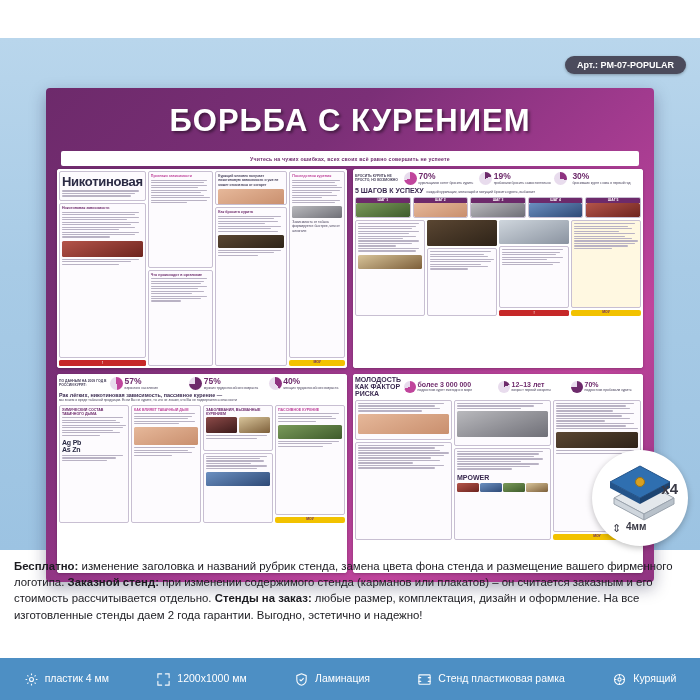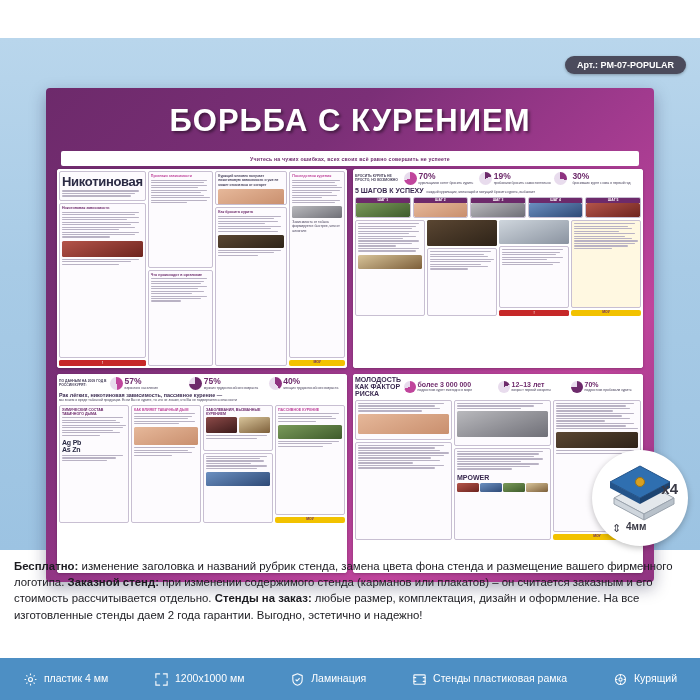--- a/index.html
+++ b/index.html
@@ -747,21 +747,21 @@
       <span>Ламинация</span>
     </div>
 
     <div class="fitem">
       <span class="ficon">
         <svg viewBox="0 0 24 24" fill="none" stroke="#ffffff" stroke-width="1.8" stroke-linecap="round">
           <rect x="3" y="4.5" width="18" height="15" rx="1.2"></rect>
           <path d="M3 9h3M18 9h3M3 15h3M18 15h3"></path>
         </svg>
       </span>
-      <span>Стенды пластиковая рамка</span>
+      <span>Стенд пластиковая рамка</span>
     </div>
 
     <div class="fitem">
       <span class="ficon">
         <svg viewBox="0 0 24 24" fill="none" stroke="#ffffff" stroke-width="1.8" stroke-linecap="round">
           <circle cx="12" cy="12" r="8"></circle>
           <circle cx="12" cy="12" r="2.6"></circle>
           <path d="M12 4v2.5M12 17.5V20M4 12h2.5M17.5 12H20"></path>
         </svg>
       </span>

